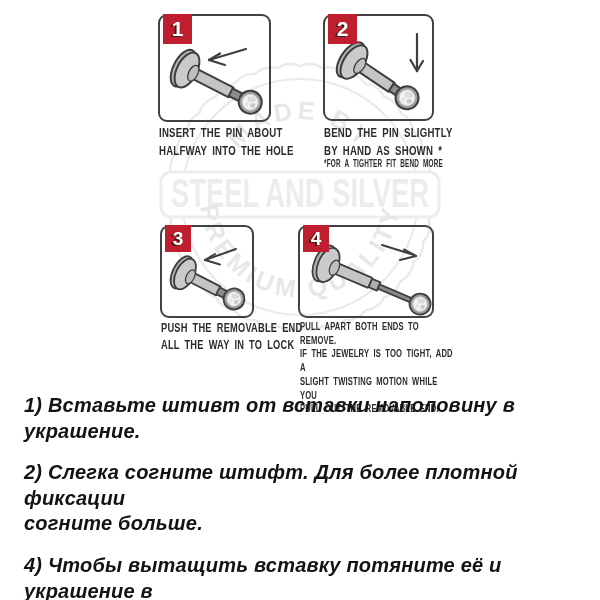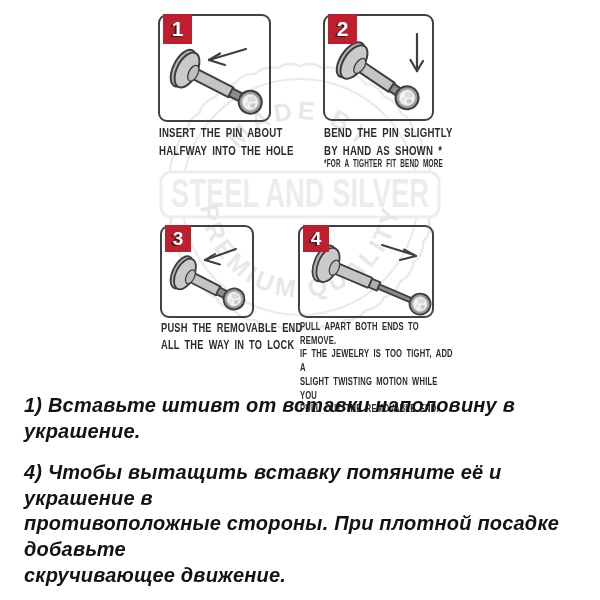--- a/index.html
+++ b/index.html
@@ -170,18 +170,20 @@
       </g>
     </svg>
   </div>
   <div id="c4" class="caption">PULL APART BOTH ENDS TO REMOVE.
 IF THE JEWELRY IS TOO TIGHT, ADD A
 SLIGHT TWISTING MOTION WHILE YOU
 PULL OUT THE REMOVABLE END.</div>
 
   <div id="ru">
     <p>1) Вставьте штивт от вставки наполовину в украшение.</p>
+    <p>2) Слегка согните штифт. Для более плотной фиксации
+согните больше.</p>
     <p>4) Чтобы вытащить вставку потяните её и украшение в
 противоположные стороны. При плотной посадке добавьте
 скручивающее движение.</p>
   </div>
 
 </div>
 
 </body></html>

